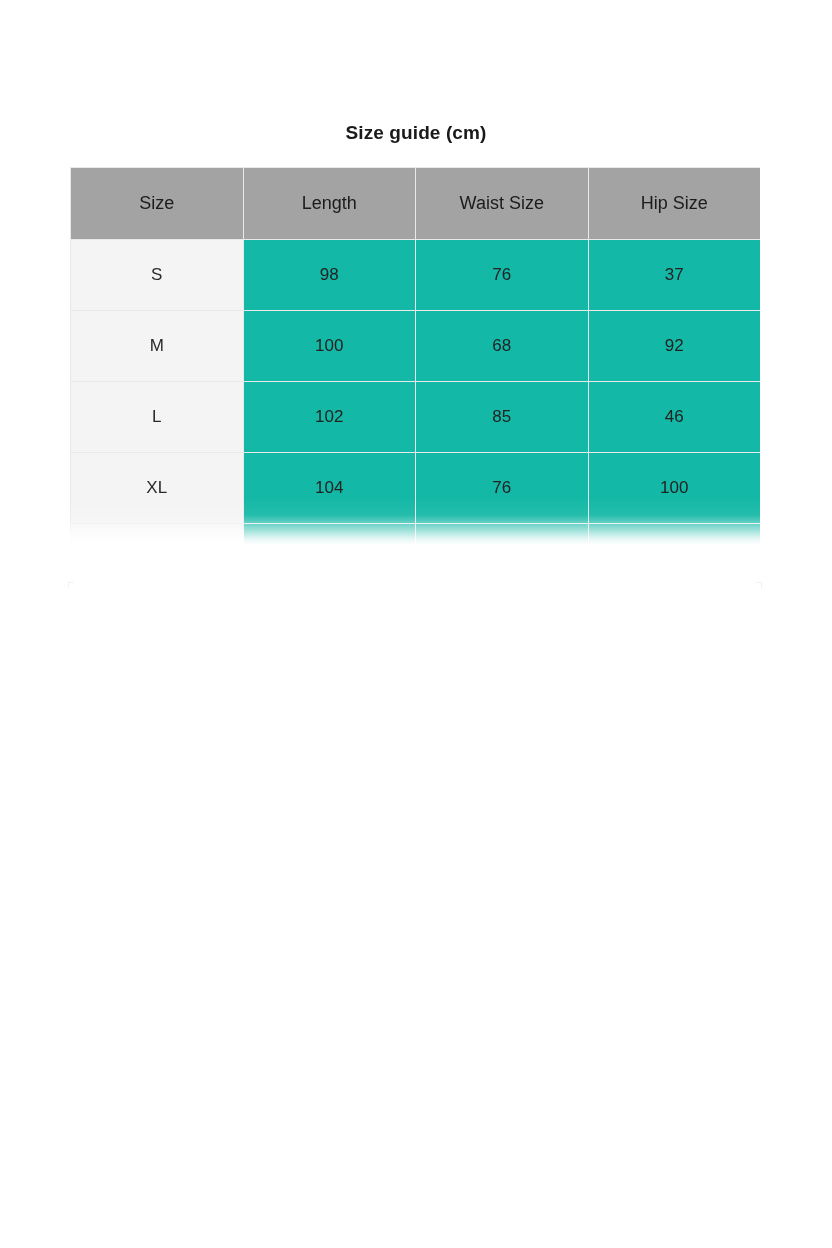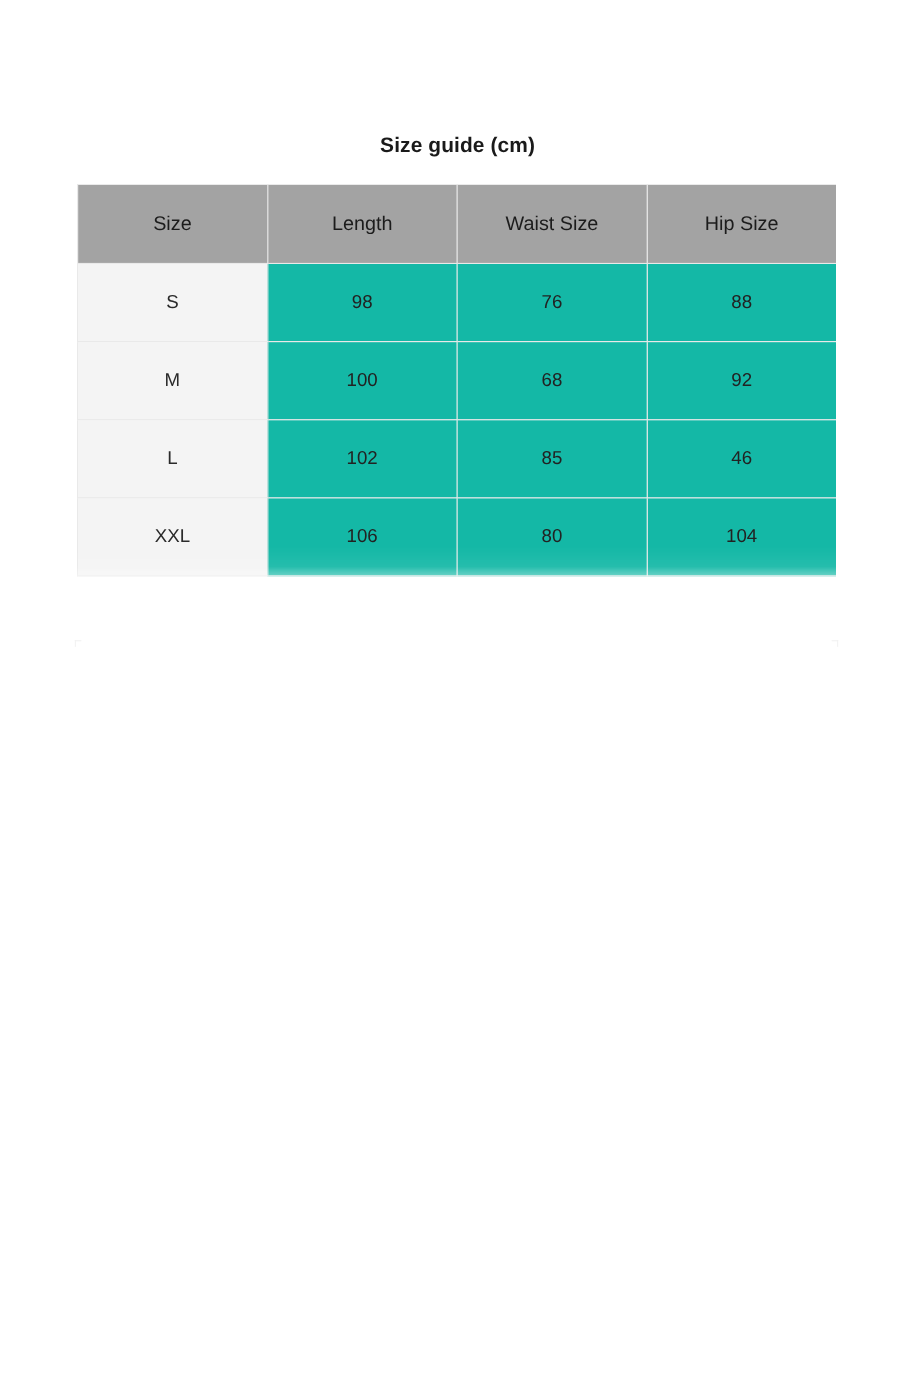--- a/index.html
+++ b/index.html
@@ -145,33 +145,39 @@
           <th>Length</th>
           <th>Waist Size</th>
           <th>Hip Size</th>
         </tr>
       </thead>
       <tbody>
         <tr>
           <td class="size-col">S</td>
           <td>98</td>
           <td>76</td>
-          <td>88</td>
+          <td>37</td>
         </tr>
         <tr>
           <td class="size-col">M</td>
           <td>100</td>
           <td>68</td>
           <td>92</td>
         </tr>
         <tr>
           <td class="size-col">L</td>
           <td>102</td>
           <td>85</td>
           <td>46</td>
+        </tr>
+        <tr>
+          <td class="size-col">XL</td>
+          <td>104</td>
+          <td>76</td>
+          <td>100</td>
         </tr>
         <tr>
           <td class="size-col">XXL</td>
           <td>106</td>
           <td>80</td>
           <td>104</td>
         </tr>
       </tbody>
     </table>
   </div>

